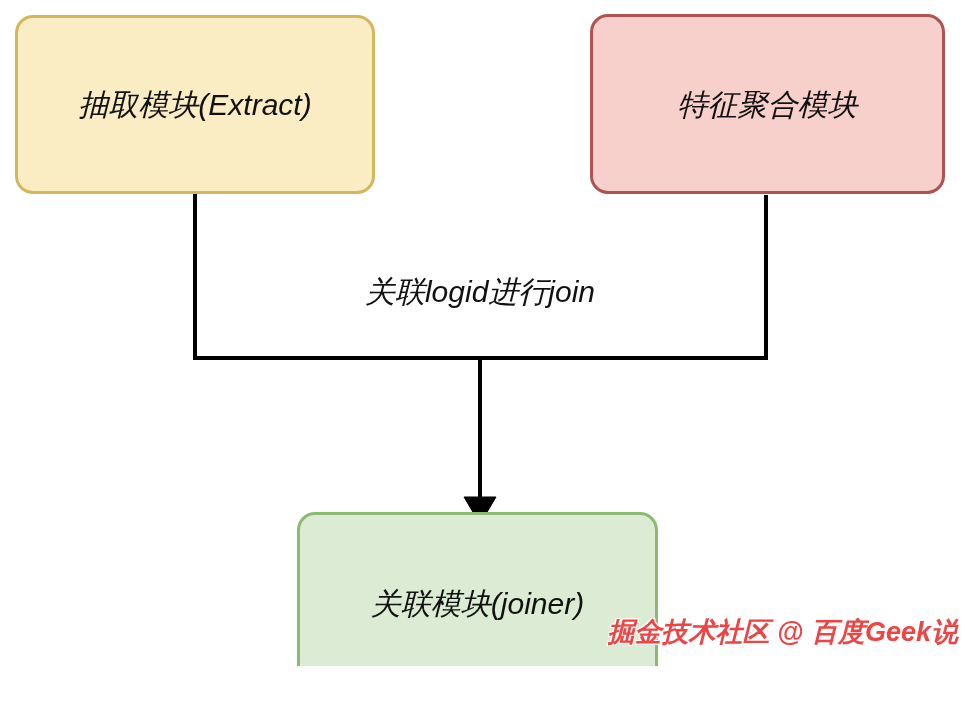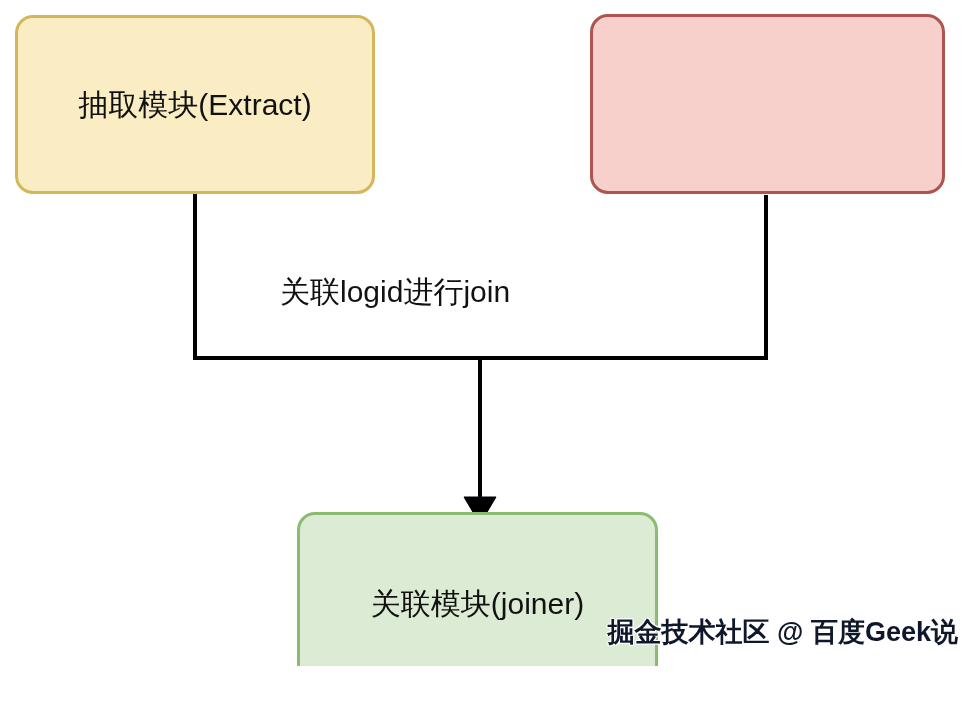--- a/index.html
+++ b/index.html
@@ -7,20 +7,21 @@
     padding: 0;
     background: #ffffff;
     font-family: "Liberation Sans", "DejaVu Sans", sans-serif;
   }
   .canvas {
     position: relative;
     width: 965px;
     height: 666px;
     background: #ffffff;
     overflow: hidden;
+    font-style: italic;
   }
   .connectors {
     position: absolute;
     left: 0;
     top: 0;
     pointer-events: none;
   }
   .connectors path {
     fill: none;
     stroke: #000000;
@@ -46,31 +47,32 @@
     color: #111111;
   }
   .node-extract   { left: 15px;  top: 15px;  width: 360px; height: 179px; }
   .node-accumulate{ left: 590px; top: 14px;  width: 355px; height: 180px; }
   .node-joiner    { left: 297px; top: 512px; width: 361px; height: 183px; }
   .edge-label {
     position: absolute;
     left: 280px;
     top: 272px;
     width: 400px;
+    text-align: center;
     font-size: 30px;
     color: #111111;
     white-space: nowrap;
   }
   .watermark {
     position: absolute;
     right: 7px;
     bottom: 16px;
     font-size: 27px;
     font-weight: bold;
-    color: #0f172a;
+    color: #ef4444;
     text-shadow:
       -1px -1px 0 #ffffff,
        1px -1px 0 #ffffff,
       -1px  1px 0 #ffffff,
        1px  1px 0 #ffffff;
     white-space: nowrap;
   }
 </style>
 </head>
 <body>
@@ -85,21 +87,21 @@
 
     <polygon points="464,497 496,497 480,524" style="fill: rgb(0, 0, 0); stroke: rgb(0, 0, 0);"></polygon>
   </svg>
 
   <div class="node node-extract" style="background: rgb(250, 237, 195); border-color: rgb(212, 183, 90);">
     <span>抽取模块(Extract)</span>
   </div>
 
   <div class="node node-accumulate" style="background: rgb(247, 208, 204); border-color: rgb(174, 83, 79);">
     <span>
-      <br>
+      <span>特征聚合模块</span><br>
     </span>
   </div>
 
   <div class="node node-joiner" style="background: rgb(220, 235, 211); border-color: rgb(139, 187, 112);">
     <span>关联模块(joiner)</span>
   </div>
 
   <div class="edge-label">关联logid进行join</div>
 
   <div class="watermark">掘金技术社区 @ 百度Geek说</div>

